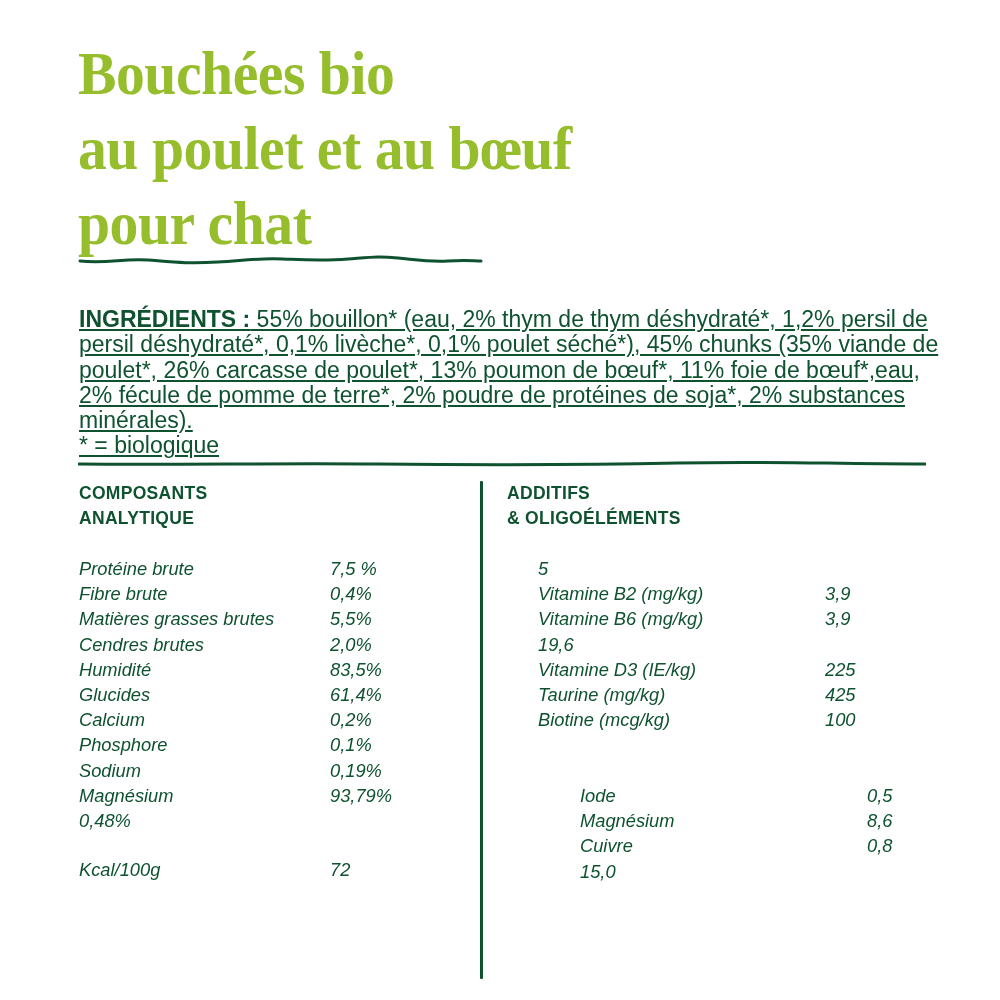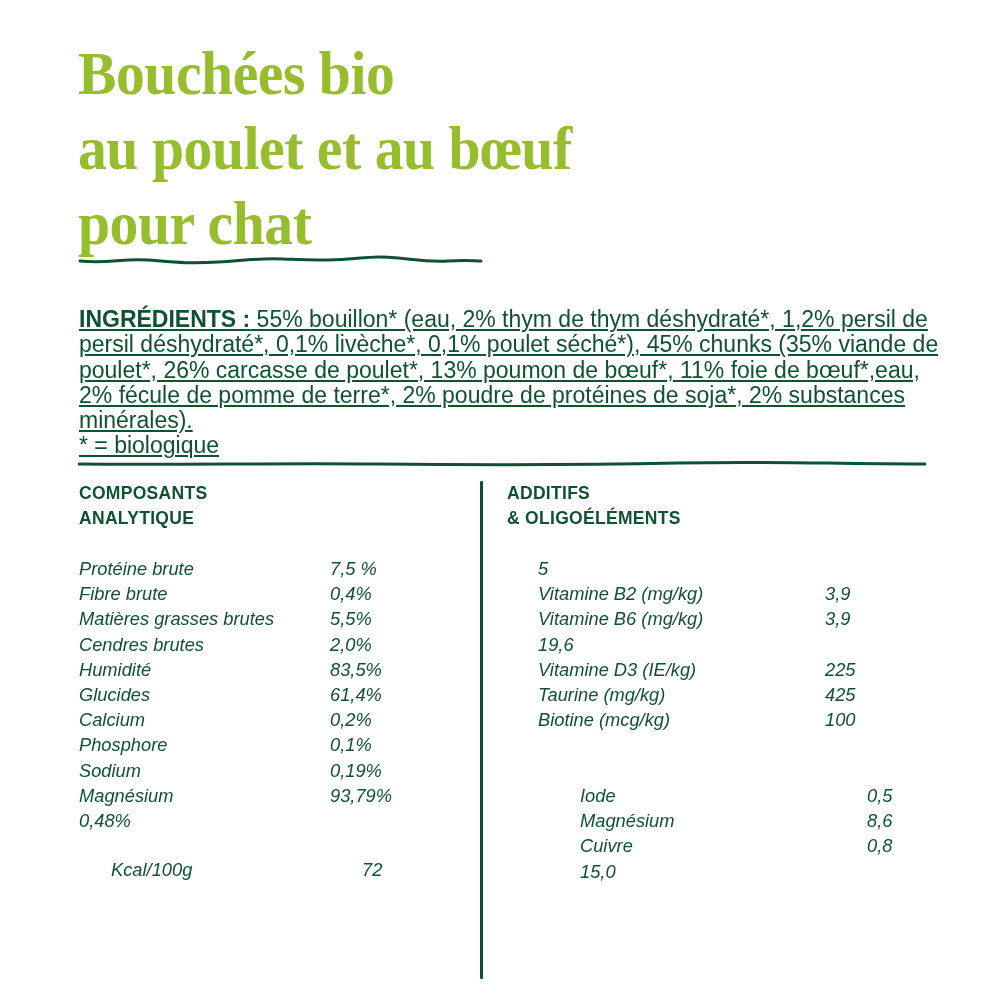--- a/index.html
+++ b/index.html
@@ -89,21 +89,21 @@
       height: 25.2px;
       line-height: 25.2px;
       font-size: 18.3px;
       white-space: nowrap;
       font-style: italic;
     }
     .rows li .n { display: inline-block; }
     .left-rows { left: 79px; top: 556px; }
     .left-rows li .n { width: 251px; }
     .left-rows-2 { left: 79px; top: 857px; }
-    .left-rows-2 li .n { width: 251px; margin-left: 32px; }
+    .left-rows-2 li .n { width: 251px; }
     .right-rows { left: 538px; top: 556px; }
     .right-rows li .n { width: 287px; }
     .right-rows-2 { left: 538px; top: 783px; margin-left: 42px; }
     .right-rows-2 li .n { width: 287px; }
   </style>
 </head>
 <body>
 
 <h1 class="title">
   <span>Bouchées bio</span>

